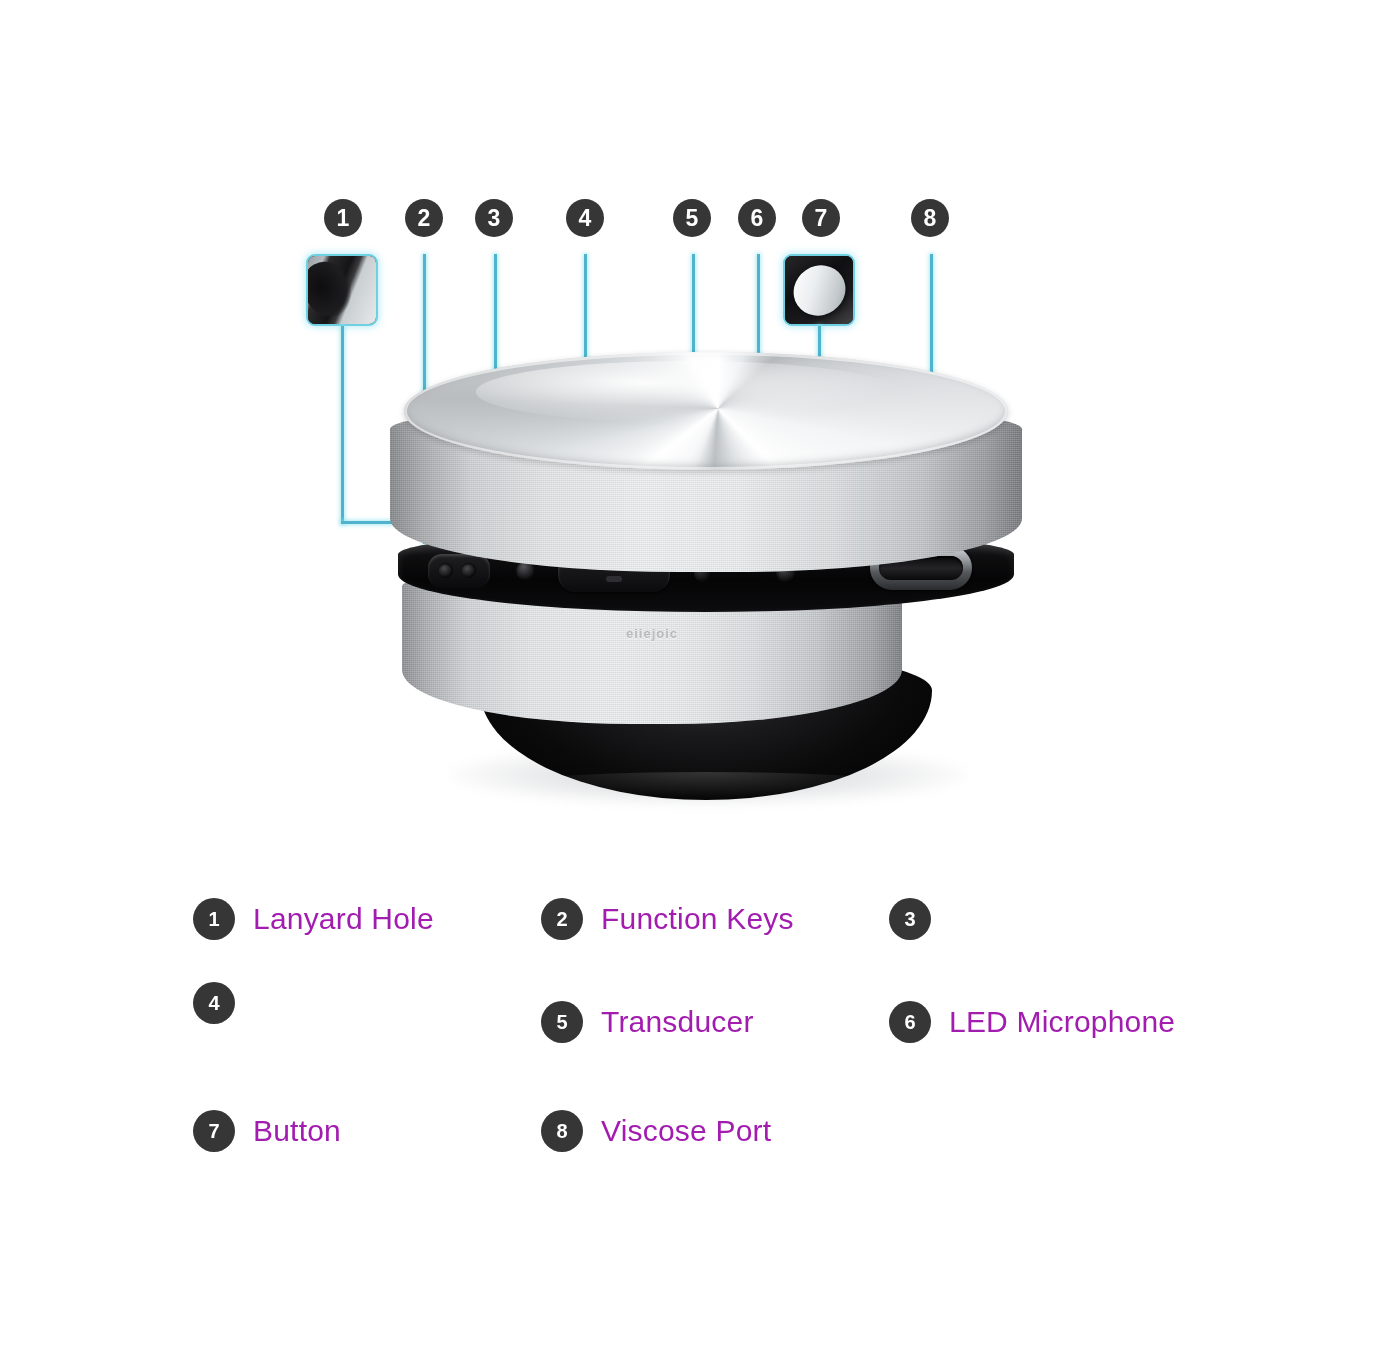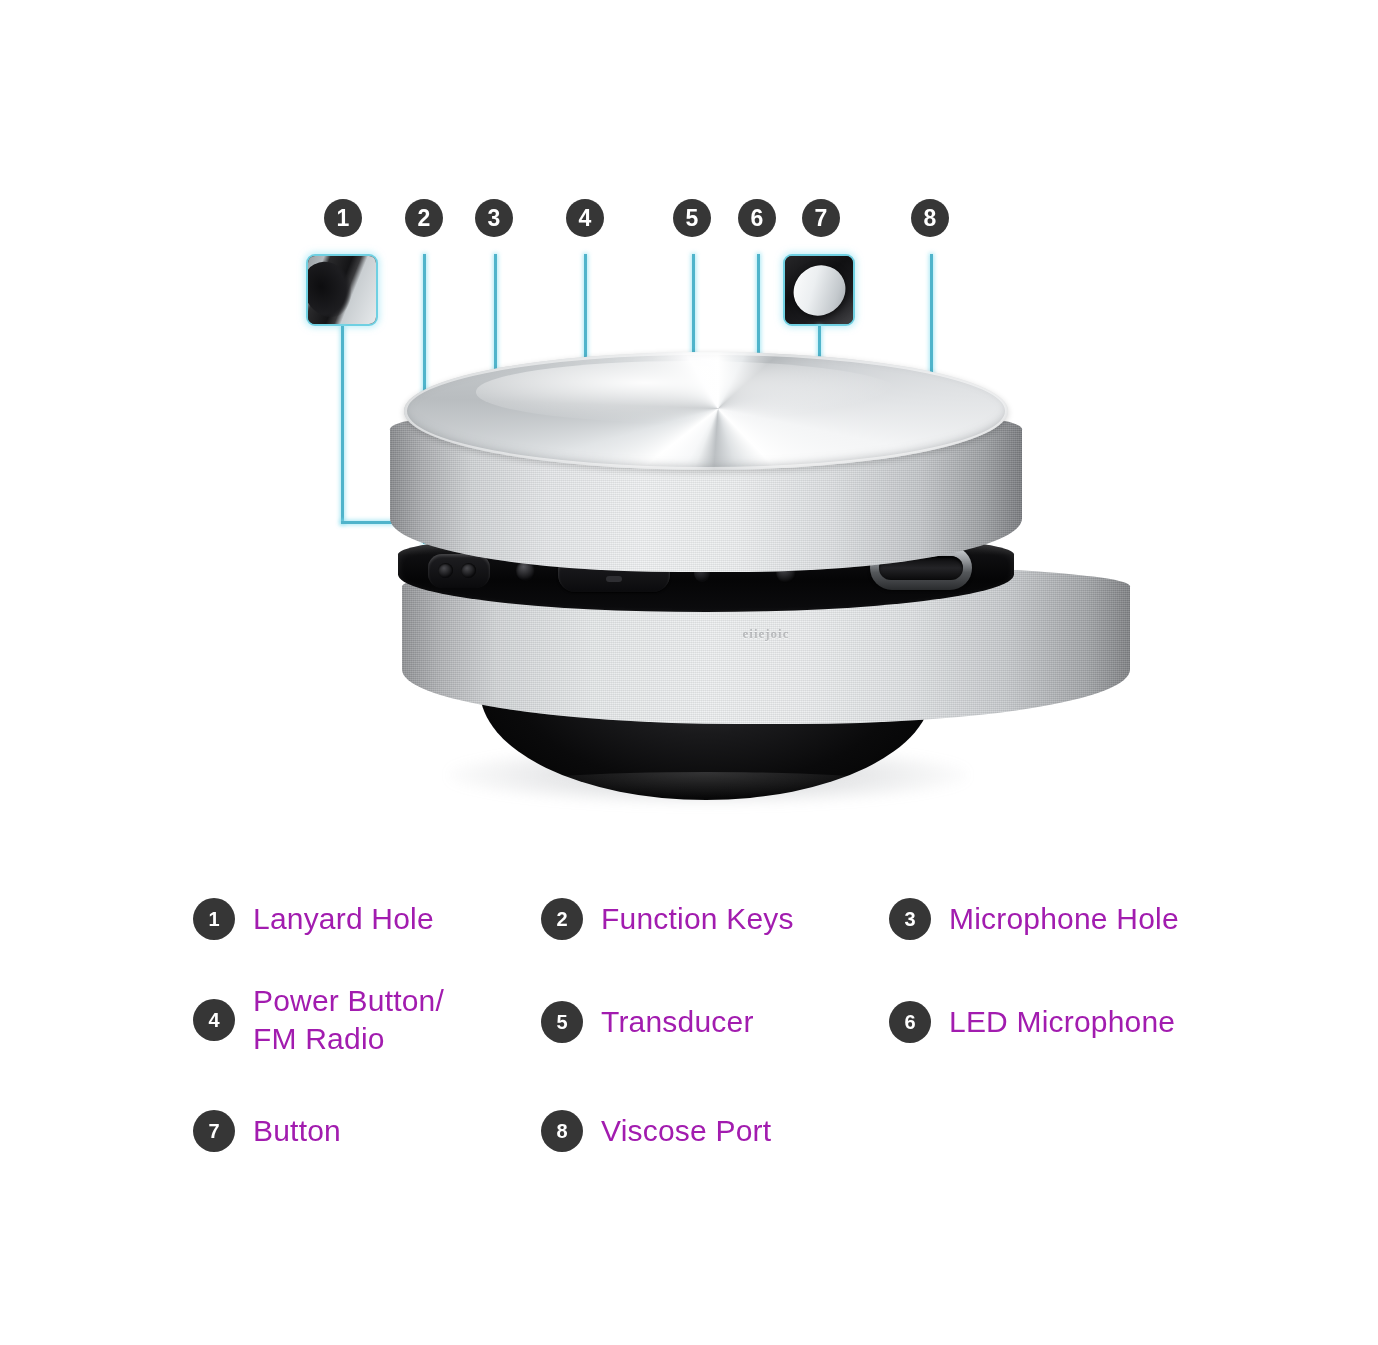--- a/index.html
+++ b/index.html
@@ -97,27 +97,26 @@
   }
   .base-black::after{
     content:""; position:absolute; left:6%; bottom:2px; width:88%; height:26px;
     background:radial-gradient(ellipse at 50% 0%, rgba(255,255,255,.16) 0%, rgba(255,255,255,0) 70%);
     border-radius:50%;
   }
 
   
   .ring-lower{
     position:absolute; left:32px; top:212px;
-    width:728px; height:160px;
+    width:500px; height:160px;
     border-radius:50% 50% 46% 46% / 14% 14% 34% 34%;
     background:
       linear-gradient(to right,
         #87898c 0%, #a9abae 5%, #cfd2d4 13%, #e4e7e8 26%,
         #eceeef 42%, #e9ebec 56%, #dcdfe1 70%, #c3c6c9 83%, #9b9ea1 94%, #75777a 100%);
-    font-family: Liberation Serif, serif;
   }
   .ring-lower .grain{
     position:absolute; inset:0;
     border-radius:inherit;
     opacity:.45;
     background-image:
       repeating-linear-gradient(0deg, rgba(255,255,255,.30) 0 1px, rgba(120,120,124,.22) 1px 2px),
       repeating-linear-gradient(90deg, rgba(255,255,255,.22) 0 1px, rgba(110,110,114,.16) 1px 2px);
   }
   .ring-lower .emboss{
@@ -337,29 +336,26 @@
       <div class="legend-item" style="left:193px; top:12px;">
         <div class="legend-badge">1</div>
         <div class="legend-label">Lanyard Hole</div>
       </div>
       <div class="legend-item" style="left:541px; top:12px;">
         <div class="legend-badge">2</div>
         <div class="legend-label">Function Keys</div>
       </div>
       <div class="legend-item" style="left:889px; top:12px;">
         <div class="legend-badge">3</div>
-        <div class="legend-label">Microphone Hole</div>
       </div>
     </div>
 
     <div class="legend-row" style="height:108px;">
       <div class="legend-item" style="left:193px; top:14px;">
         <div class="legend-badge">4</div>
-        <div class="legend-label">Power Button/
-FM Radio</div>
       </div>
       <div class="legend-item" style="left:541px; top:33px;">
         <div class="legend-badge">5</div>
         <div class="legend-label">Transducer</div>
       </div>
       <div class="legend-item" style="left:889px; top:33px;">
         <div class="legend-badge">6</div>
         <div class="legend-label">LED Microphone</div>
       </div>
     </div>

